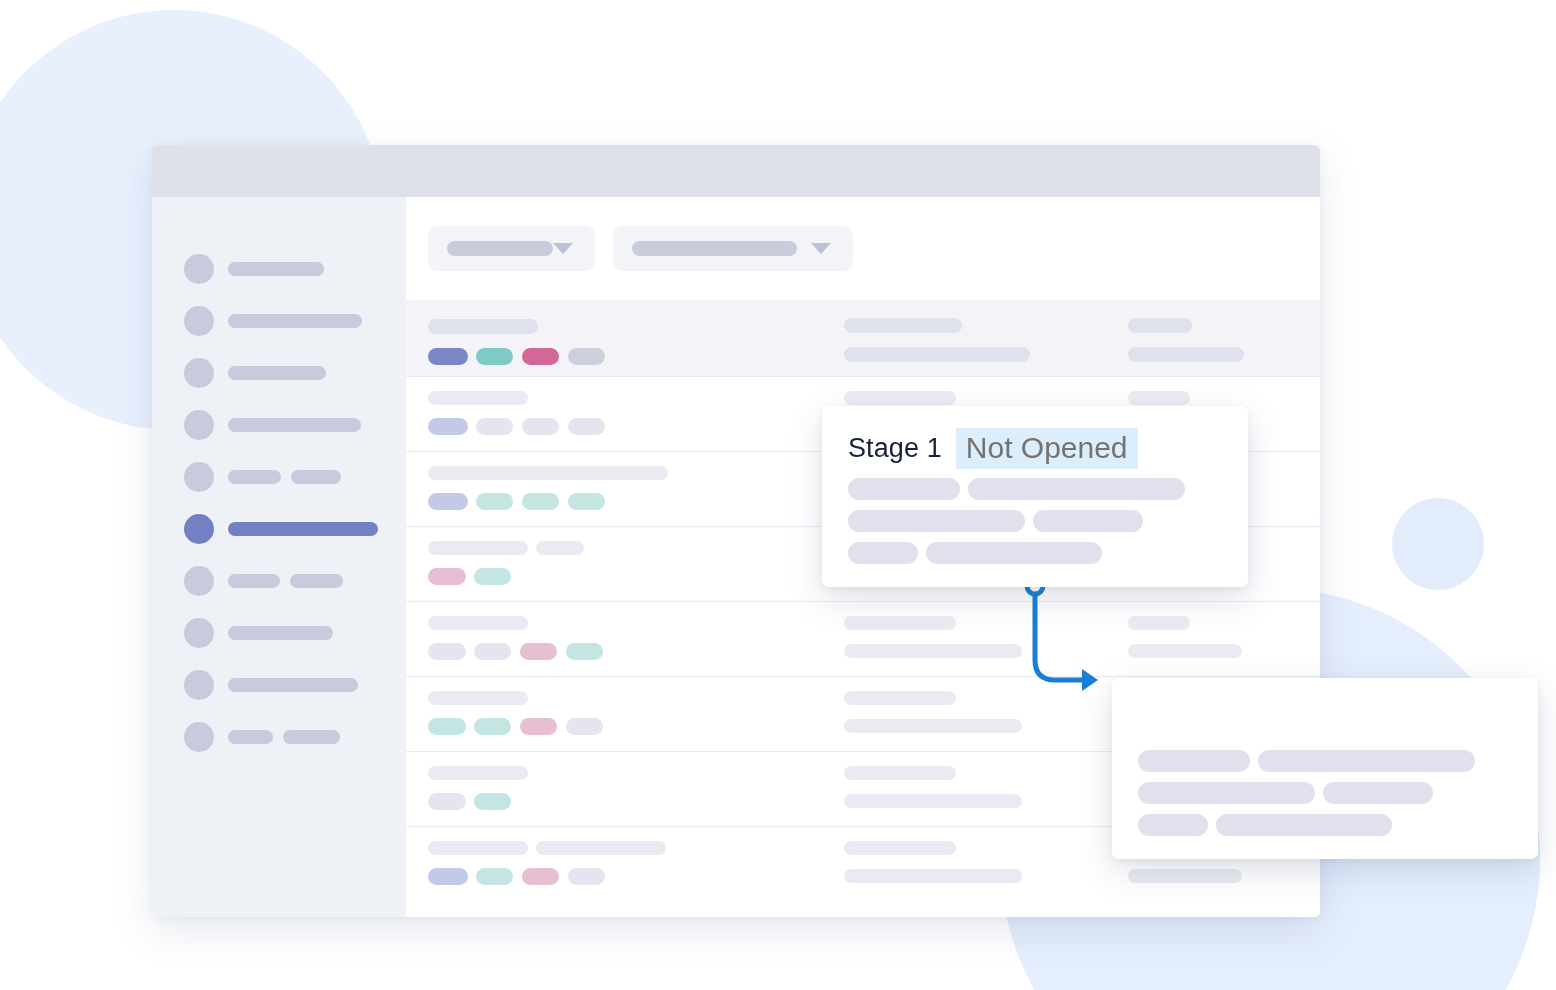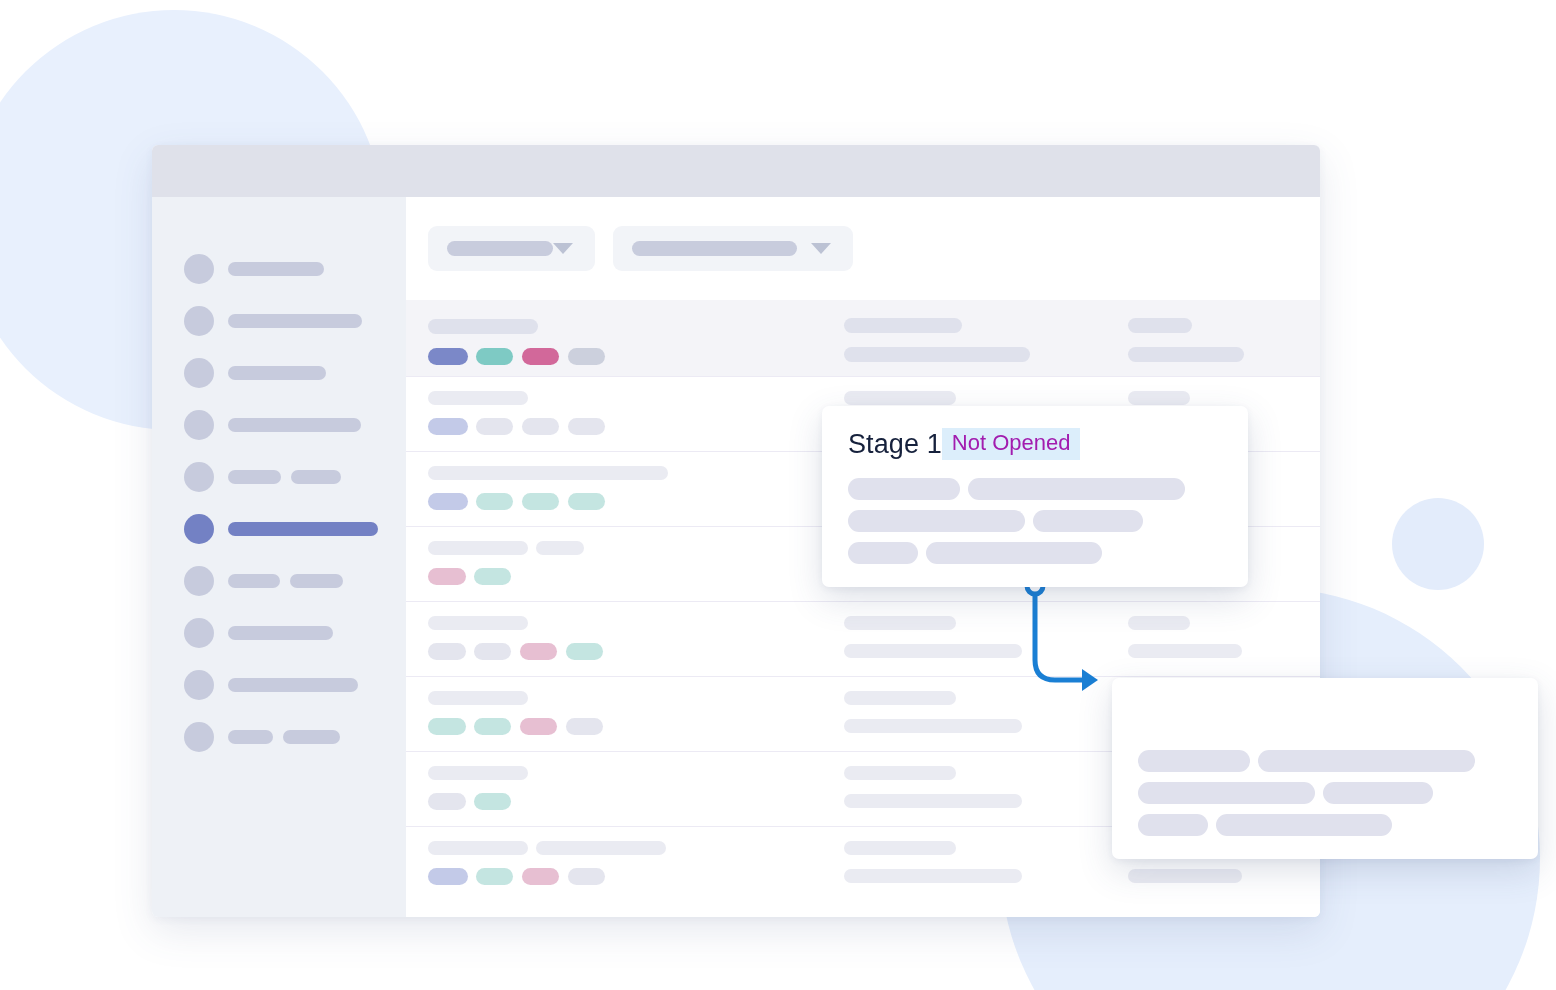--- a/index.html
+++ b/index.html
@@ -61,24 +61,24 @@
   .row .divider{position:absolute;left:0;right:0;top:0;height:1px;background:#eceaf4;}
   .sk{position:absolute;border-radius:8px;background:#eaebf2;}
   .sk.dark{background:#dfe1ec;}
   .pill{position:absolute;height:17px;border-radius:9px;}
 
   
   .card{
     position:absolute;background:#ffffff;border-radius:7px;
     box-shadow:0 12px 34px rgba(60,75,120,.17), 0 2px 7px rgba(60,75,120,.07);
   }
-  .card-head{display:flex;align-items:center;}
+  .card-head{display:flex;align-items:center;gap:14px;}
   .card-title{font-size:27px;color:#16213c;letter-spacing:.1px;}
   .card-badge{
-    font-size:22px;color:#a21caf;background:#dceefb;
+    font-size:30px;color:#737373;background:#dceefb;
     padding:3px 10px 5px 10px;line-height:1.1;
   }
   .card-line{position:absolute;height:22px;border-radius:11px;background:#e0e1ed;}
 
   .connector{position:absolute;left:1016px;top:568px;width:110px;height:150px;}
 </style>
 </head>
 <body>
 
 <div class="stage">

